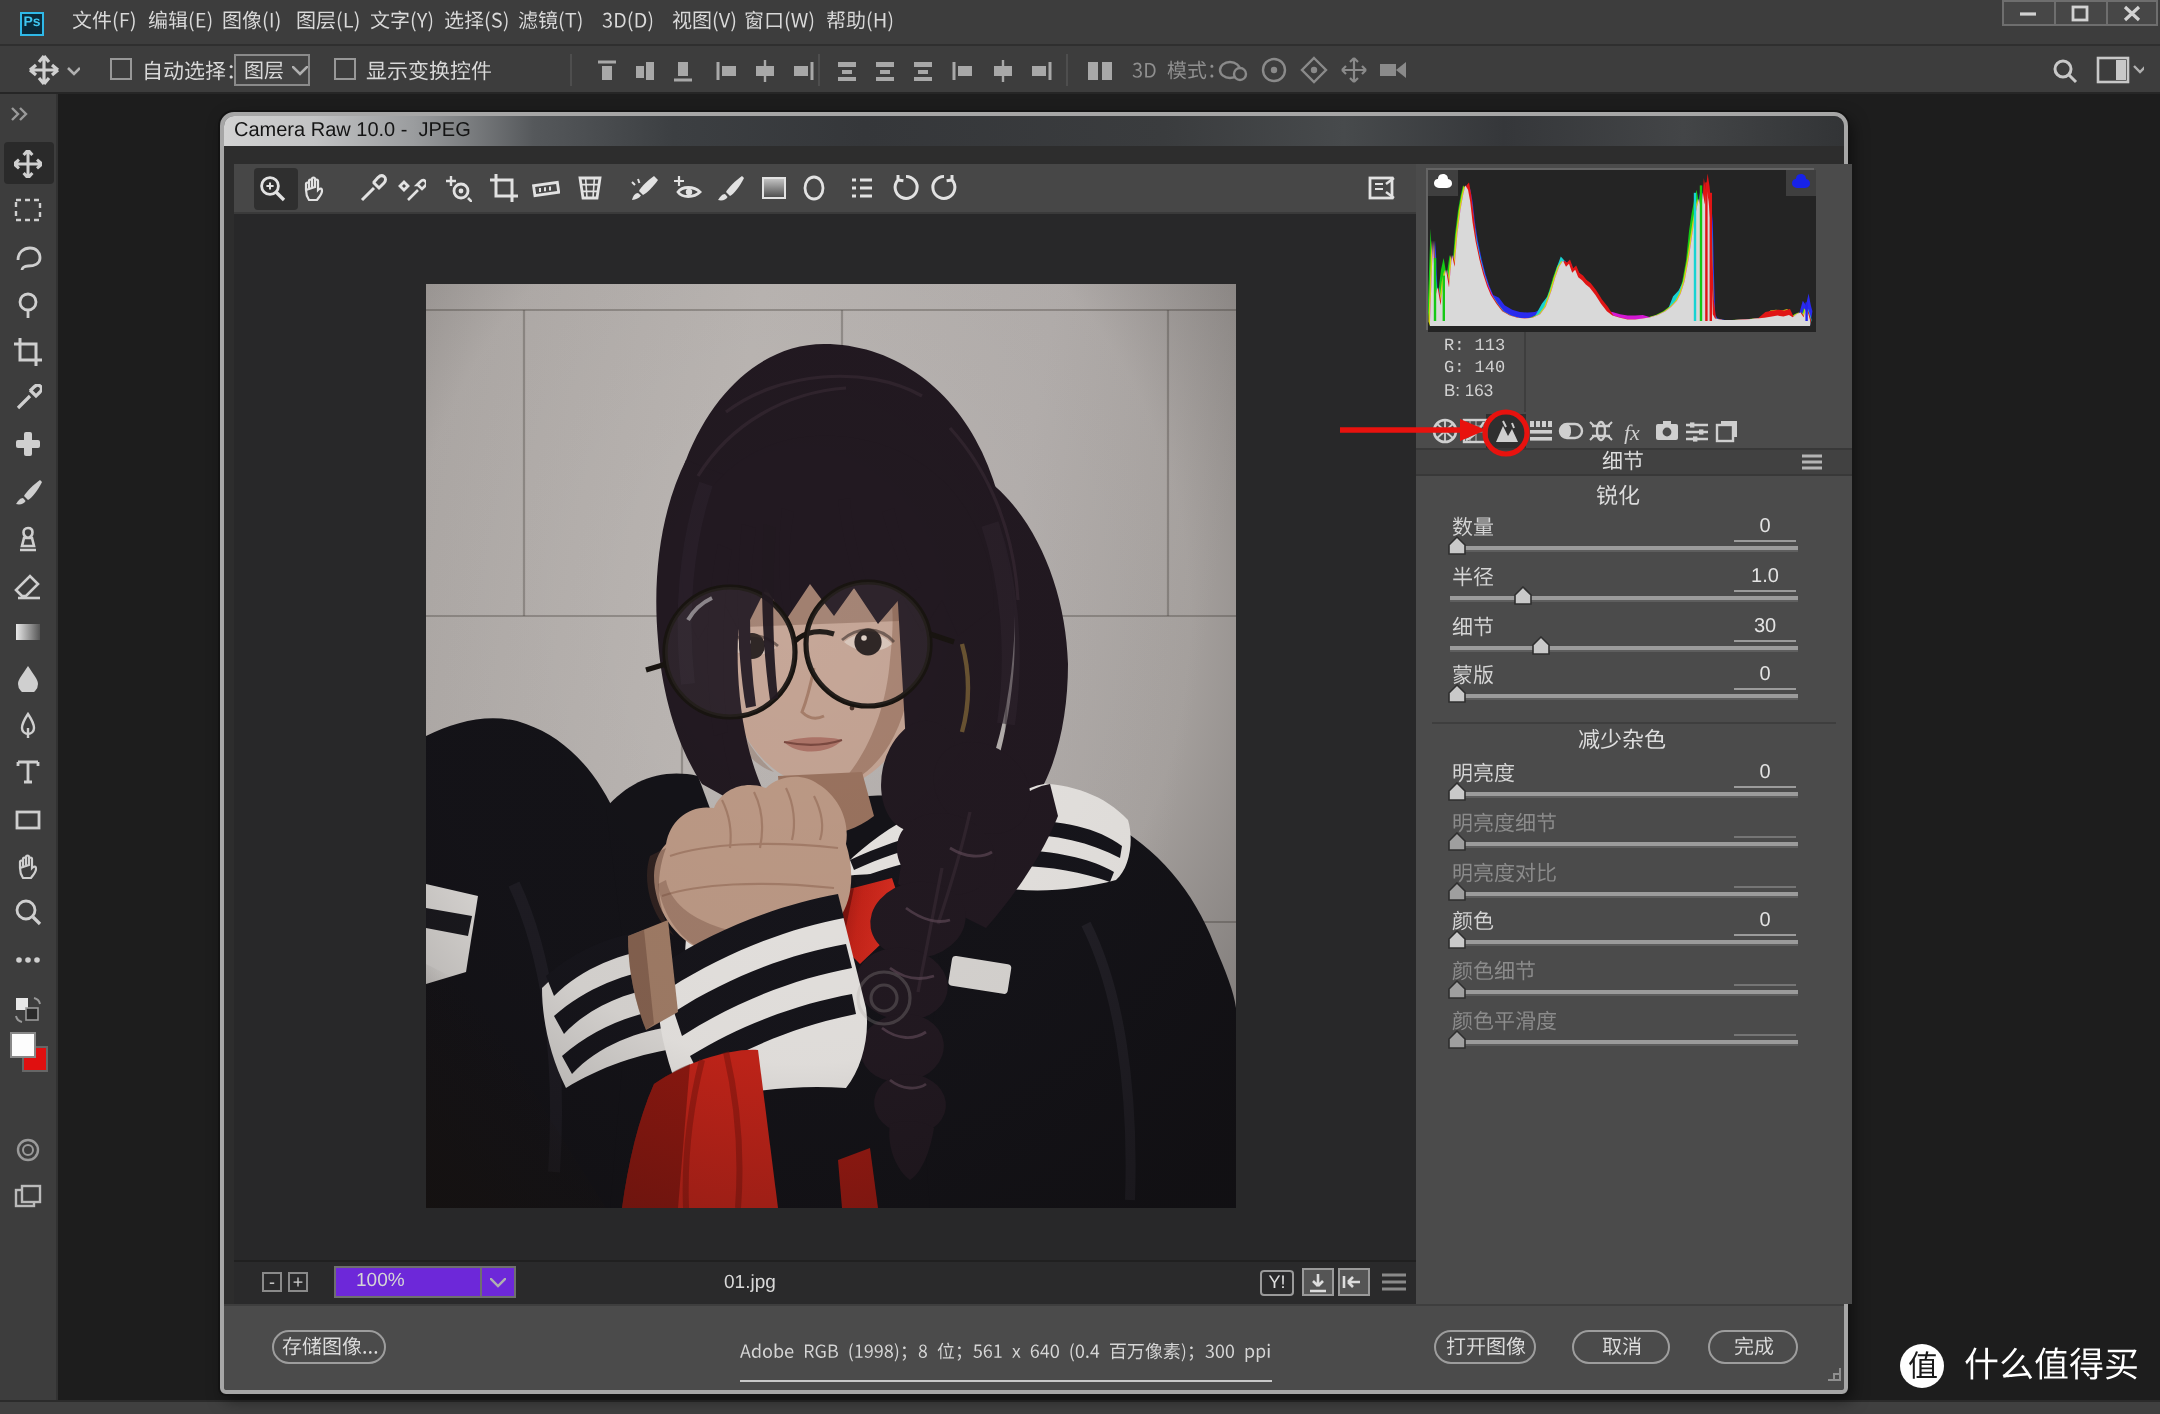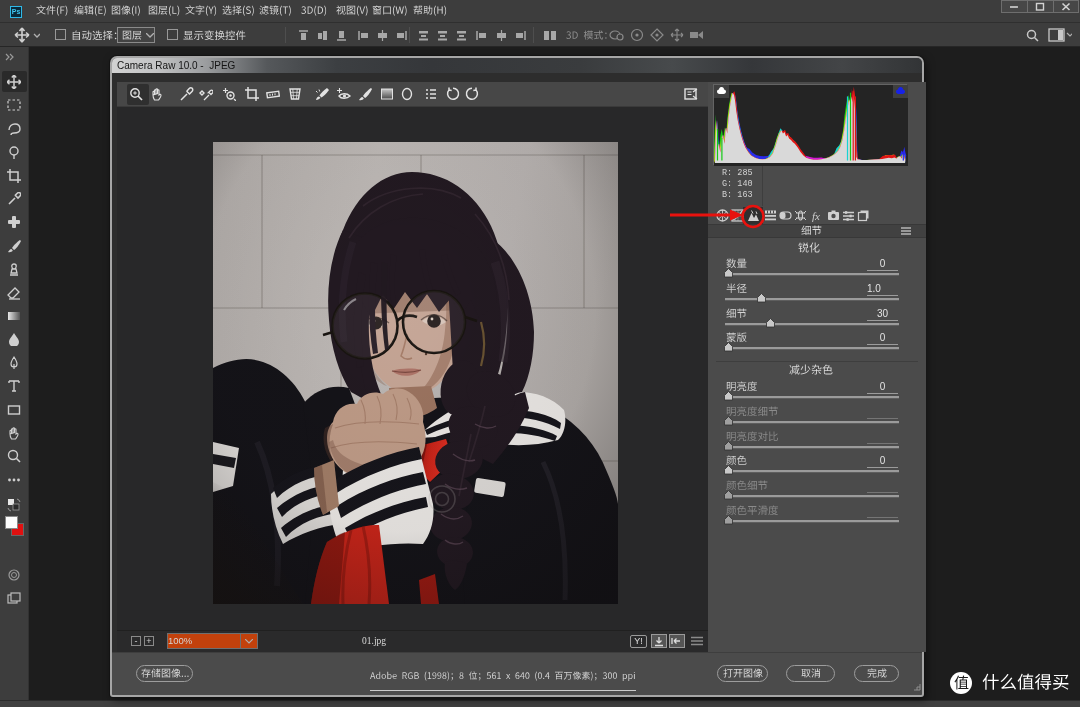--- a/index.html
+++ b/index.html
@@ -332,26 +332,26 @@
       <path d="M11 3 A5.5 5.5 0 1 1 7 1.2 M11 3 L11 0.5 M11 3 L8.3 3.4" stroke="#e2e2e2" stroke-width="1.5" fill="none"></path>
     </svg>
     <svg class="abs" style="left:684px;top:87px" width="15" height="14" viewBox="0 0 15 14">
       <rect x="1" y="2" width="11" height="10" stroke="#e2e2e2" fill="none" stroke-width="1.4"></rect>
       <path d="M9 5 l4 -3 M9 9 l4 3" stroke="#e2e2e2" stroke-width="1.2"></path>
       <path d="M3.5 5 h4 M3.5 7.5 h4" stroke="#e2e2e2" stroke-width="1"></path>
     </svg>
     <div class="abs" style="left:117px;top:630px;width:591px;height:22px;background:#2a2a2b;border-top:1px solid #202020"></div>
     <div class="abs" style="left:131px;top:636px;width:10px;height:10px;border:1px solid #8a8a8a;color:#cfcfcf;font-size:9px;line-height:8px;text-align:center">-</div>
     <div class="abs" style="left:144px;top:636px;width:10px;height:10px;border:1px solid #8a8a8a;color:#cfcfcf;font-size:9px;line-height:9px;text-align:center">+</div>
-    <div class="abs" style="left:167px;top:633px;width:91px;height:16px;border:1px solid #6f6f6f;background:#c2410c;color:#d5d5d5;font-size:9.5px;line-height:14px;">100%</div>
+    <div class="abs" style="left:167px;top:633px;width:91px;height:16px;border:1px solid #6f6f6f;background:#6d28d9;color:#d5d5d5;font-size:9.5px;line-height:14px;padding-left:10px">100%</div>
     <svg class="abs" style="left:245px;top:639px" width="8" height="5" viewBox="0 0 8 5">
       <path d="M0 0 l4 4 l4 -4" stroke="#b0b0b0" stroke-width="1.2" fill="none"></path>
     </svg>
     <div class="abs" style="left:240px;top:633px;width:1px;height:16px;background:#6f6f6f"></div>
-    <div class="abs" style="left:362px;top:636px;color:#d8d8d8;font-size:9.5px;font-family:Liberation Serif, serif">01.jpg</div>
+    <div class="abs" style="left:362px;top:636px;color:#d8d8d8;font-size:9.5px;font-family:Liberation Sans, sans-serif">01.jpg</div>
     <div class="abs" style="left:630px;top:635px;width:17px;height:13px;border:1px solid #9a9a9a;color:#e0e0e0;font-size:9px;line-height:11px;text-align:center;border-radius:2px">Y!</div>
     <svg class="abs" style="left:651px;top:634px" width="34" height="15" viewBox="0 0 34 15">
       <rect x="0.5" y="0.5" width="15" height="13" fill="#555" stroke="#9a9a9a"></rect>
       <path d="M8 3 v6 M8 9 l-2.5 -2.5 M8 9 l2.5 -2.5 M4 11.5 h8" stroke="#ddd" stroke-width="1.3" fill="none"></path>
       <rect x="18.5" y="0.5" width="15" height="13" fill="#555" stroke="#9a9a9a"></rect>
       <path d="M29 7 h-6 M23 7 l2.5 -2.5 M23 7 l2.5 2.5 M21 4 v6" stroke="#ddd" stroke-width="1.3" fill="none"></path>
     </svg>
     <svg class="abs" style="left:690px;top:635px" width="14" height="12" viewBox="0 0 14 12">
       <path d="M1 2.5 h12 M1 6 h12 M1 9.5 h12" stroke="#8a8a8a" stroke-width="1.6"></path>
     </svg>
@@ -373,23 +373,23 @@
         <rect x="138.6" y="6.2" width="1.2" height="71.8" fill="#e01515"></rect>
         <rect x="140.8" y="11.4" width="1.2" height="66.6" fill="#e01515"></rect>
         <rect x="188.7" y="66.2" width="1.2" height="11.8" fill="#2222ee"></rect>
         <rect x="1" y="75.5" width="190" height="2.5" fill="#dadada"></rect>
         <rect x="0" y="0" width="15" height="13" fill="#3f3f3f"></rect>
         <rect x="179" y="0" width="15" height="13" fill="#3f3f3f"></rect>
         <path d="M7.5 2 C5.5 2 5 3.5 5 4.5 C3.5 4.5 3 5.7 3 6.8 C3 8 4 9 5.5 9 L9.5 9 C11 9 12 8 12 6.8 C12 5.5 11.3 4.6 10 4.5 C10 3.3 9.3 2 7.5 2 Z" fill="#ffffff"></path>
         <path transform="translate(179,0)" d="M7.5 2 C5.5 2 5 3.5 5 4.5 C3.5 4.5 3 5.7 3 6.8 C3 8 4 9 5.5 9 L9.5 9 C11 9 12 8 12 6.8 C12 5.5 11.3 4.6 10 4.5 C10 3.3 9.3 2 7.5 2 Z" fill="#1722e8"></path>
       </svg>
     </div>
-    <div class="abs" style="left:722px;top:168px;font-family:'Liberation Mono',monospace;font-size:8.5px;color:#d2d2d2">R:  285</div>
+    <div class="abs" style="left:722px;top:168px;font-family:'Liberation Mono',monospace;font-size:8.5px;color:#d2d2d2">R:  113</div>
     <div class="abs" style="left:722px;top:179px;font-family:'Liberation Mono',monospace;font-size:8.5px;color:#d2d2d2">G:  140</div>
-    <div class="abs" style="left:722px;top:190px;font-family:Liberation Mono, monospace;font-size:8.5px;color:#d2d2d2">B:  163</div>
+    <div class="abs" style="left:722px;top:190px;font-family:Liberation Sans, sans-serif;font-size:8.5px;color:#d2d2d2">B:  163</div>
     <div class="abs" style="left:762px;top:166px;width:1px;height:40px;background:#3e3e3e"></div>
     <div class="abs" style="left:743px;top:207px;width:20px;height:17px;background:#2f2f2f"></div>
     <svg class="abs" style="left:716px;top:209px" width="13" height="13" viewBox="0 0 13 13">
       <circle cx="6.5" cy="6.5" r="5.5" fill="none" stroke="#cfcfcf" stroke-width="1.3"></circle>
       <path d="M6.5 1 v11 M1 6.5 h11 M2.6 3 l7.8 7 M10.4 3 l-7.8 7" stroke="#cfcfcf" stroke-width="0.9"></path>
     </svg>
     <svg class="abs" style="left:731px;top:209px" width="13" height="13" viewBox="0 0 13 13">
       <rect x="1" y="1" width="11" height="11" fill="none" stroke="#cfcfcf" stroke-width="1.2"></rect>
       <path d="M2 11 C5 10 8 7 11 2" stroke="#cfcfcf" stroke-width="1.2" fill="none"></path>
       <path d="M4 1 v11 M7 1 v11 M1 4 h11 M1 7 h11" stroke="#cfcfcf" stroke-width="0.6" opacity="0.7"></path>
@@ -447,21 +447,21 @@
     <div class="abs" style="left:867px;top:258px;width:31px;text-align:center;color:#e3e3e3;font-size:10px">0</div>
     <div class="abs" style="left:867px;top:270px;width:31px;height:1px;background:#9b9b9b"></div>
     <div class="abs" style="left:725px;top:273px;width:174px;height:1.5px;background:#9b9b9b"></div>
     <div class="abs" style="left:725px;top:275px;width:174px;height:1px;background:#5e5e5e"></div>
     <svg class="abs" style="left:722px;top:268px" width="13" height="10" viewBox="0 0 13 10">
       <path d="M6.5 0.5 L10.5 4.5 L10.5 9 L2.5 9 L2.5 4.5 Z" fill="#c9c9c9" stroke="#2f2f2f" stroke-width="0.8"></path>
     </svg>
     <div class="abs" style="left:726px;top:283px"><svg class="t" width="21" height="13" viewBox="0 0 21 13" style="display:inline-block;vertical-align:top">
         <path d="M1.5 1.0C2.0 1.7 2.6 2.7 2.8 3.3L3.5 3.0C3.3 2.4 2.8 1.4 2.3 0.7ZM8.2 0.7C7.9 1.4 7.3 2.4 6.9 3.1L7.6 3.3C8.0 2.7 8.6 1.8 9.0 1.0ZM4.8 0.4V3.8H1.2V4.6H4.8V6.3H0.6V7.1H4.8V10.1H5.6V7.1H10.0V6.3H5.6V4.6H9.3V3.8H5.6V0.4Z M13.2 0.4C12.7 1.2 11.8 2.1 11.0 2.6C11.2 2.8 11.4 3.1 11.4 3.3C12.4 2.6 13.3 1.6 13.9 0.7ZM14.5 1.0V1.7H18.6C17.5 3.1 15.5 4.2 13.8 4.8C13.9 5.0 14.1 5.3 14.2 5.5C15.3 5.1 16.3 4.6 17.3 3.9C18.3 4.3 19.5 5.0 20.1 5.4L20.5 4.7C20.0 4.4 18.9 3.8 17.9 3.4C18.7 2.8 19.4 2.1 19.8 1.3L19.2 0.9L19.1 1.0ZM14.5 5.8V6.5H16.8V9.1H13.9V9.8H20.5V9.1H17.6V6.5H19.9V5.8ZM13.4 2.8C12.8 3.8 11.8 4.9 10.9 5.6C11.0 5.8 11.2 6.2 11.3 6.4C11.7 6.1 12.0 5.7 12.4 5.3V10.1H13.2V4.4C13.5 3.9 13.8 3.5 14.1 3.0Z" fill="#d4d4d4"></path>
       </svg></div>
-    <div class="abs" style="left:867px;top:283px;width:31px;text-align:left;color:#e3e3e3;font-size:10px">1.0</div>
+    <div class="abs" style="left:867px;top:283px;width:31px;text-align:center;color:#e3e3e3;font-size:10px">1.0</div>
     <div class="abs" style="left:867px;top:295px;width:31px;height:1px;background:#9b9b9b"></div>
     <div class="abs" style="left:725px;top:298px;width:174px;height:1.5px;background:#9b9b9b"></div>
     <div class="abs" style="left:725px;top:300px;width:174px;height:1px;background:#5e5e5e"></div>
     <svg class="abs" style="left:755px;top:293px" width="13" height="10" viewBox="0 0 13 10">
       <path d="M6.5 0.5 L10.5 4.5 L10.5 9 L2.5 9 L2.5 4.5 Z" fill="#c9c9c9" stroke="#2f2f2f" stroke-width="0.8"></path>
     </svg>
     <div class="abs" style="left:726px;top:308px"><svg class="t" width="21" height="13" viewBox="0 0 21 13" style="display:inline-block;vertical-align:top">
         <path d="M0.4 8.7 0.5 9.5C1.6 9.3 3.0 9.0 4.3 8.7L4.3 8.0C2.8 8.3 1.4 8.5 0.4 8.7ZM0.6 4.8C0.8 4.7 1.0 4.7 2.6 4.5C2.0 5.2 1.5 5.7 1.3 5.9C0.9 6.3 0.7 6.5 0.4 6.6C0.5 6.8 0.6 7.2 0.7 7.3C0.9 7.2 1.3 7.1 4.3 6.6C4.3 6.5 4.2 6.2 4.2 5.9L1.9 6.3C2.8 5.4 3.7 4.3 4.4 3.2L3.7 2.8C3.5 3.1 3.3 3.4 3.1 3.8L1.5 3.9C2.2 3.0 2.9 1.8 3.4 0.7L2.6 0.4C2.1 1.7 1.3 3.0 1.0 3.4C0.7 3.7 0.5 4.0 0.3 4.0C0.4 4.2 0.6 4.6 0.6 4.8ZM6.8 8.5H5.3V5.5H6.8ZM7.5 8.5V5.5H9.0V8.5ZM4.5 1.0V9.9H5.3V9.2H9.0V9.8H9.8V1.0ZM6.8 4.8H5.3V1.8H6.8ZM7.5 4.8V1.8H9.0V4.8Z M11.5 4.1V4.9H14.3V10.1H15.1V4.9H18.6V7.6C18.6 7.8 18.5 7.8 18.3 7.8C18.1 7.8 17.4 7.8 16.7 7.8C16.8 8.1 16.9 8.4 16.9 8.6C17.9 8.6 18.5 8.6 18.9 8.5C19.3 8.4 19.4 8.1 19.4 7.6V4.1ZM17.2 0.4V1.6H14.3V0.4H13.5V1.6H11.1V2.4H13.5V3.6H14.3V2.4H17.2V3.6H18.0V2.4H20.4V1.6H18.0V0.4Z" fill="#d4d4d4"></path>
       </svg></div>
     <div class="abs" style="left:867px;top:308px;width:31px;text-align:center;color:#e3e3e3;font-size:10px">30</div>

